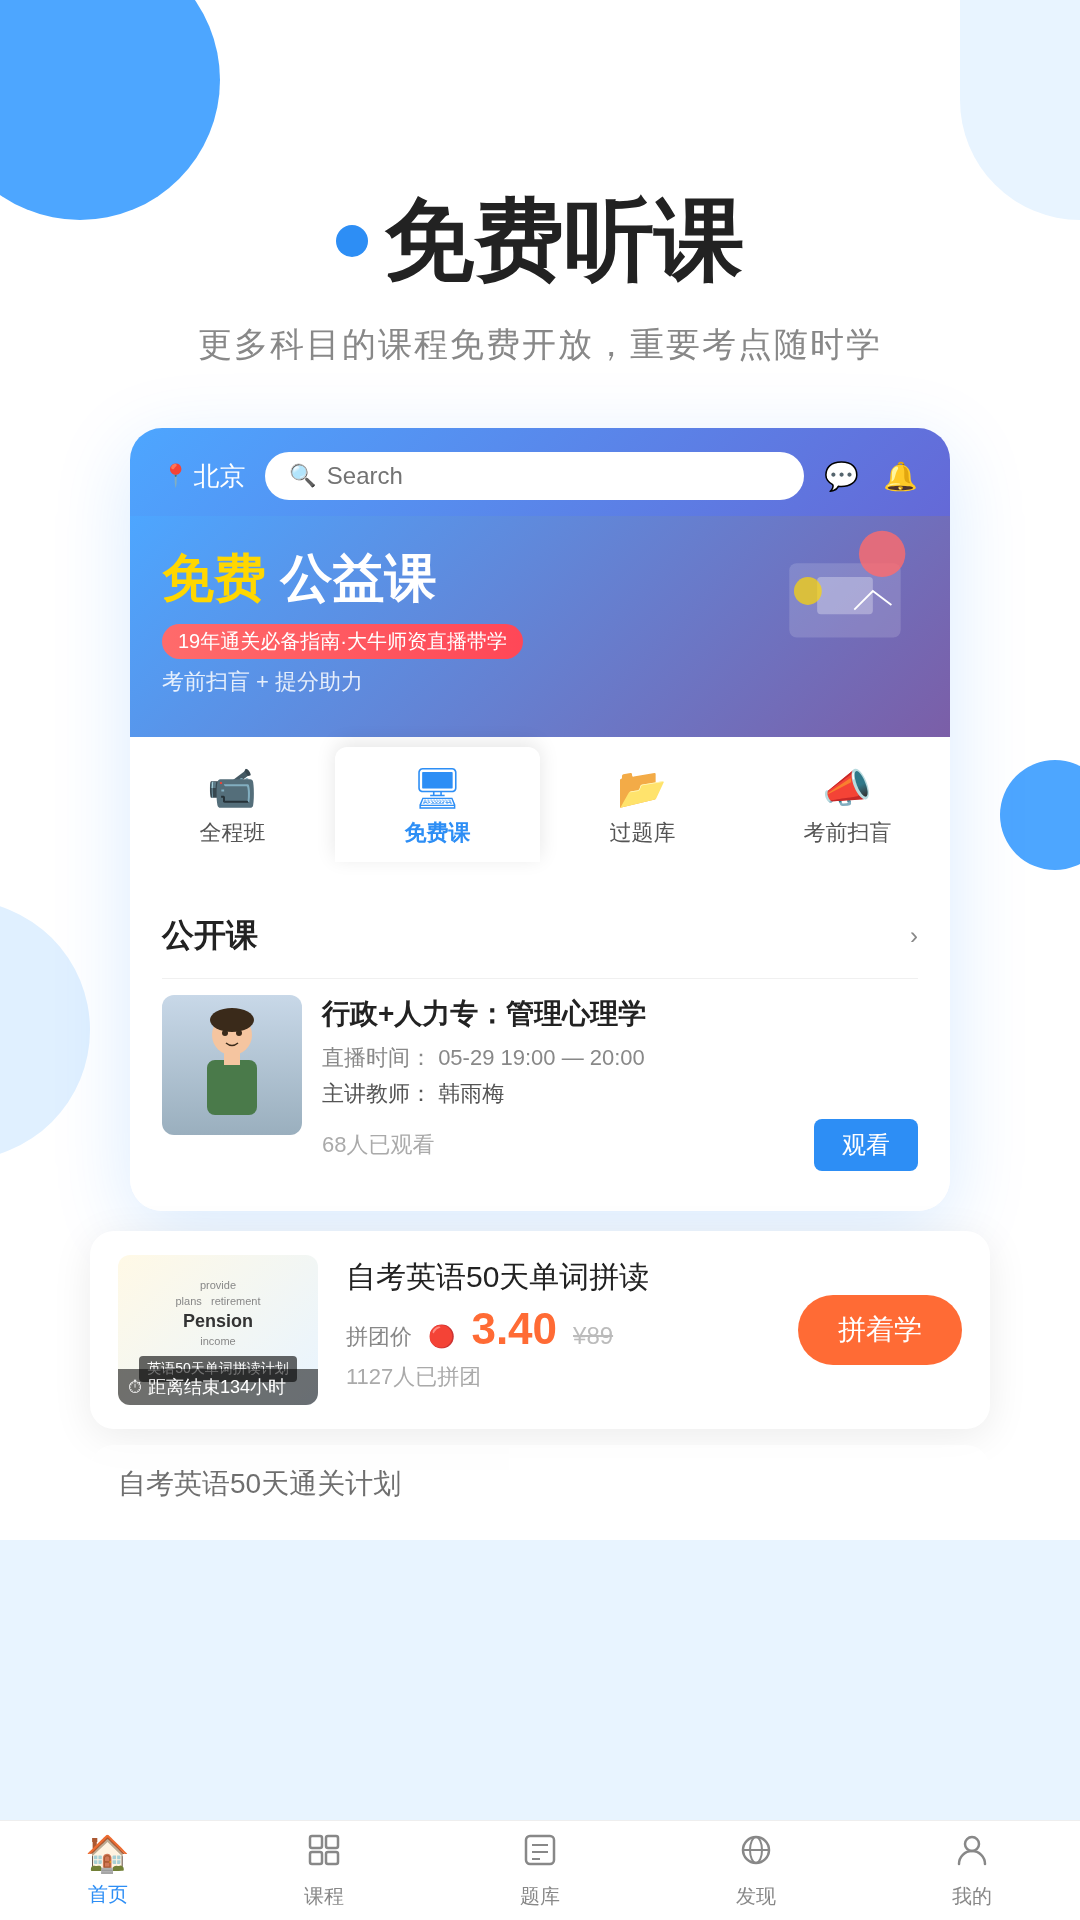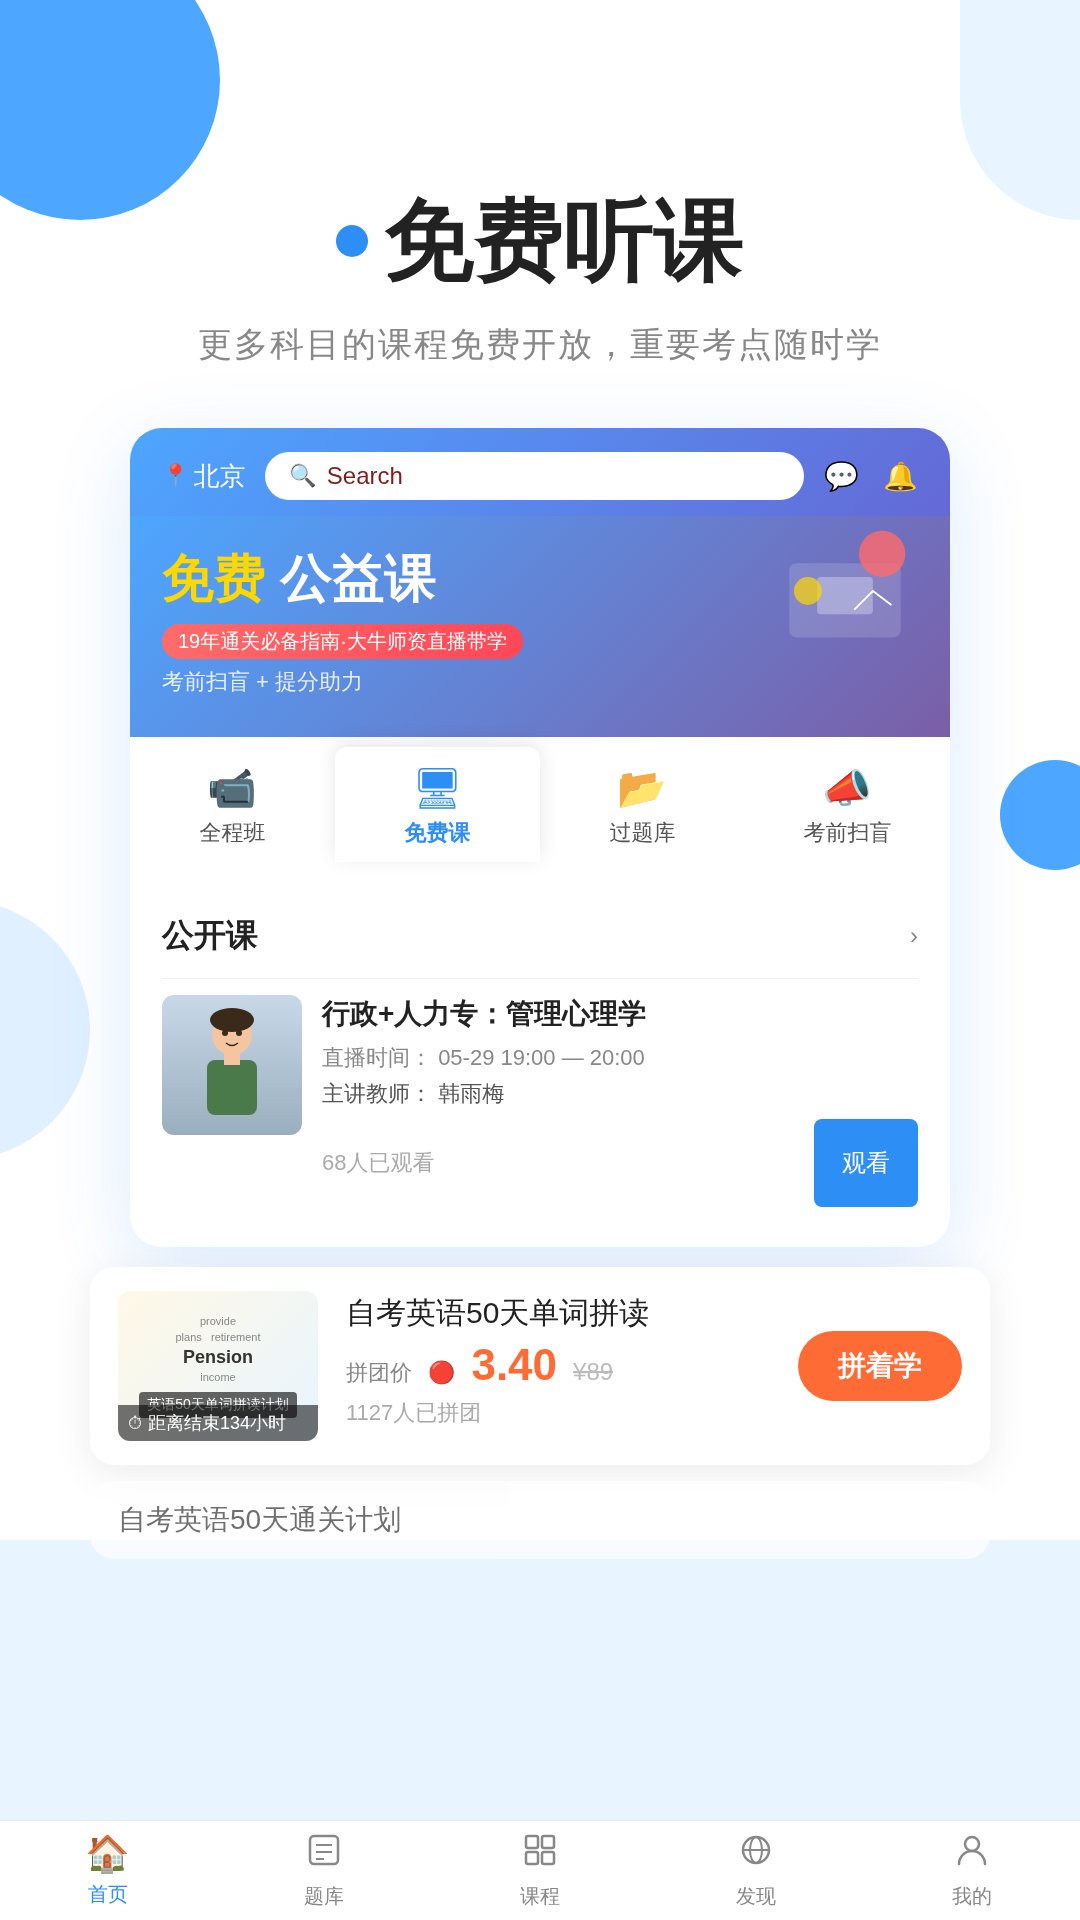--- a/index.html
+++ b/index.html
@@ -135,21 +135,21 @@
       padding: 10px 24px;
       display: flex;
       align-items: center;
       gap: 10px;
     }
     .search-icon-small {
       color: #aaa;
       font-size: 22px;
     }
     .search-text {
-      color: #7f1d1d;
+      color: #737373;
       font-size: 24px;
     }
     .mockup-icons {
       display: flex;
       gap: 24px;
       color: #fff;
       font-size: 28px;
     }
 
     
@@ -311,21 +311,21 @@
     }
     .view-count {
       font-size: 22px;
       color: #aaa;
     }
     .watch-btn {
       background: #2d8ef5;
       color: #fff;
       border: none;
       border-radius: 8px;
-      padding: 28px 28px;
+      padding: 10px 28px;
       font-size: 24px;
       cursor: pointer;
     }
 
     
     .product-section {
       position: relative;
       z-index: 2;
       margin: 20px auto 0;
       width: 900px;
@@ -422,21 +422,21 @@
       color: #aaa;
       margin-bottom: 12px;
     }
     .group-btn {
       background: #ff6b35;
       color: #fff;
       border: none;
       border-radius: 40px;
       padding: 16px 40px;
       font-size: 28px;
-      font-weight: bold;
+      font-weight: normal;
       cursor: pointer;
       white-space: nowrap;
     }
 
     
     .product-preview {
       position: relative;
       z-index: 2;
       margin: 16px auto 0;
       width: 900px;
@@ -646,38 +646,38 @@
 </div>
 
 <div class="bottom-nav">
   <div class="bottom-nav-item active">
     <span class="bottom-nav-icon">🏠</span>
     <span class="bottom-nav-label">首页</span>
   </div>
   <div class="bottom-nav-item">
     <span class="bottom-nav-icon">
       <svg width="36" height="36" viewBox="0 0 36 36" fill="none">
+        <rect x="4" y="4" width="12" height="12" rx="2" stroke="#888" stroke-width="2.5"></rect>
+        <rect x="20" y="4" width="12" height="12" rx="2" stroke="#888" stroke-width="2.5"></rect>
+        <rect x="4" y="20" width="12" height="12" rx="2" stroke="#888" stroke-width="2.5"></rect>
+        <rect x="20" y="20" width="12" height="12" rx="2" stroke="#888" stroke-width="2.5"></rect>
+      </svg>
+    </span>
+    <span class="bottom-nav-label">课程</span>
+  </div>
+  <div class="bottom-nav-item">
+    <span class="bottom-nav-icon">
+      <svg width="36" height="36" viewBox="0 0 36 36" fill="none">
         <rect x="4" y="4" width="28" height="28" rx="4" stroke="#888" stroke-width="2.5"></rect>
         <line x1="10" y1="13" x2="26" y2="13" stroke="#888" stroke-width="2"></line>
         <line x1="10" y1="20" x2="26" y2="20" stroke="#888" stroke-width="2"></line>
         <line x1="10" y1="27" x2="18" y2="27" stroke="#888" stroke-width="2"></line>
       </svg>
     </span>
     <span class="bottom-nav-label">题库</span>
-  </div>
-  <div class="bottom-nav-item">
-    <span class="bottom-nav-icon">
-      <svg width="36" height="36" viewBox="0 0 36 36" fill="none">
-        <rect x="4" y="4" width="12" height="12" rx="2" stroke="#888" stroke-width="2.5"></rect>
-        <rect x="20" y="4" width="12" height="12" rx="2" stroke="#888" stroke-width="2.5"></rect>
-        <rect x="4" y="20" width="12" height="12" rx="2" stroke="#888" stroke-width="2.5"></rect>
-        <rect x="20" y="20" width="12" height="12" rx="2" stroke="#888" stroke-width="2.5"></rect>
-      </svg>
-    </span>
-    <span class="bottom-nav-label">课程</span>
   </div>
   <div class="bottom-nav-item">
     <span class="bottom-nav-icon">
       <svg width="36" height="36" viewBox="0 0 36 36" fill="none">
         <circle cx="18" cy="18" r="13" stroke="#888" stroke-width="2.5"></circle>
         <ellipse cx="18" cy="18" rx="6" ry="13" stroke="#888" stroke-width="2"></ellipse>
         <line x1="5" y1="18" x2="31" y2="18" stroke="#888" stroke-width="2"></line>
       </svg>
     </span>
     <span class="bottom-nav-label">发现</span>

